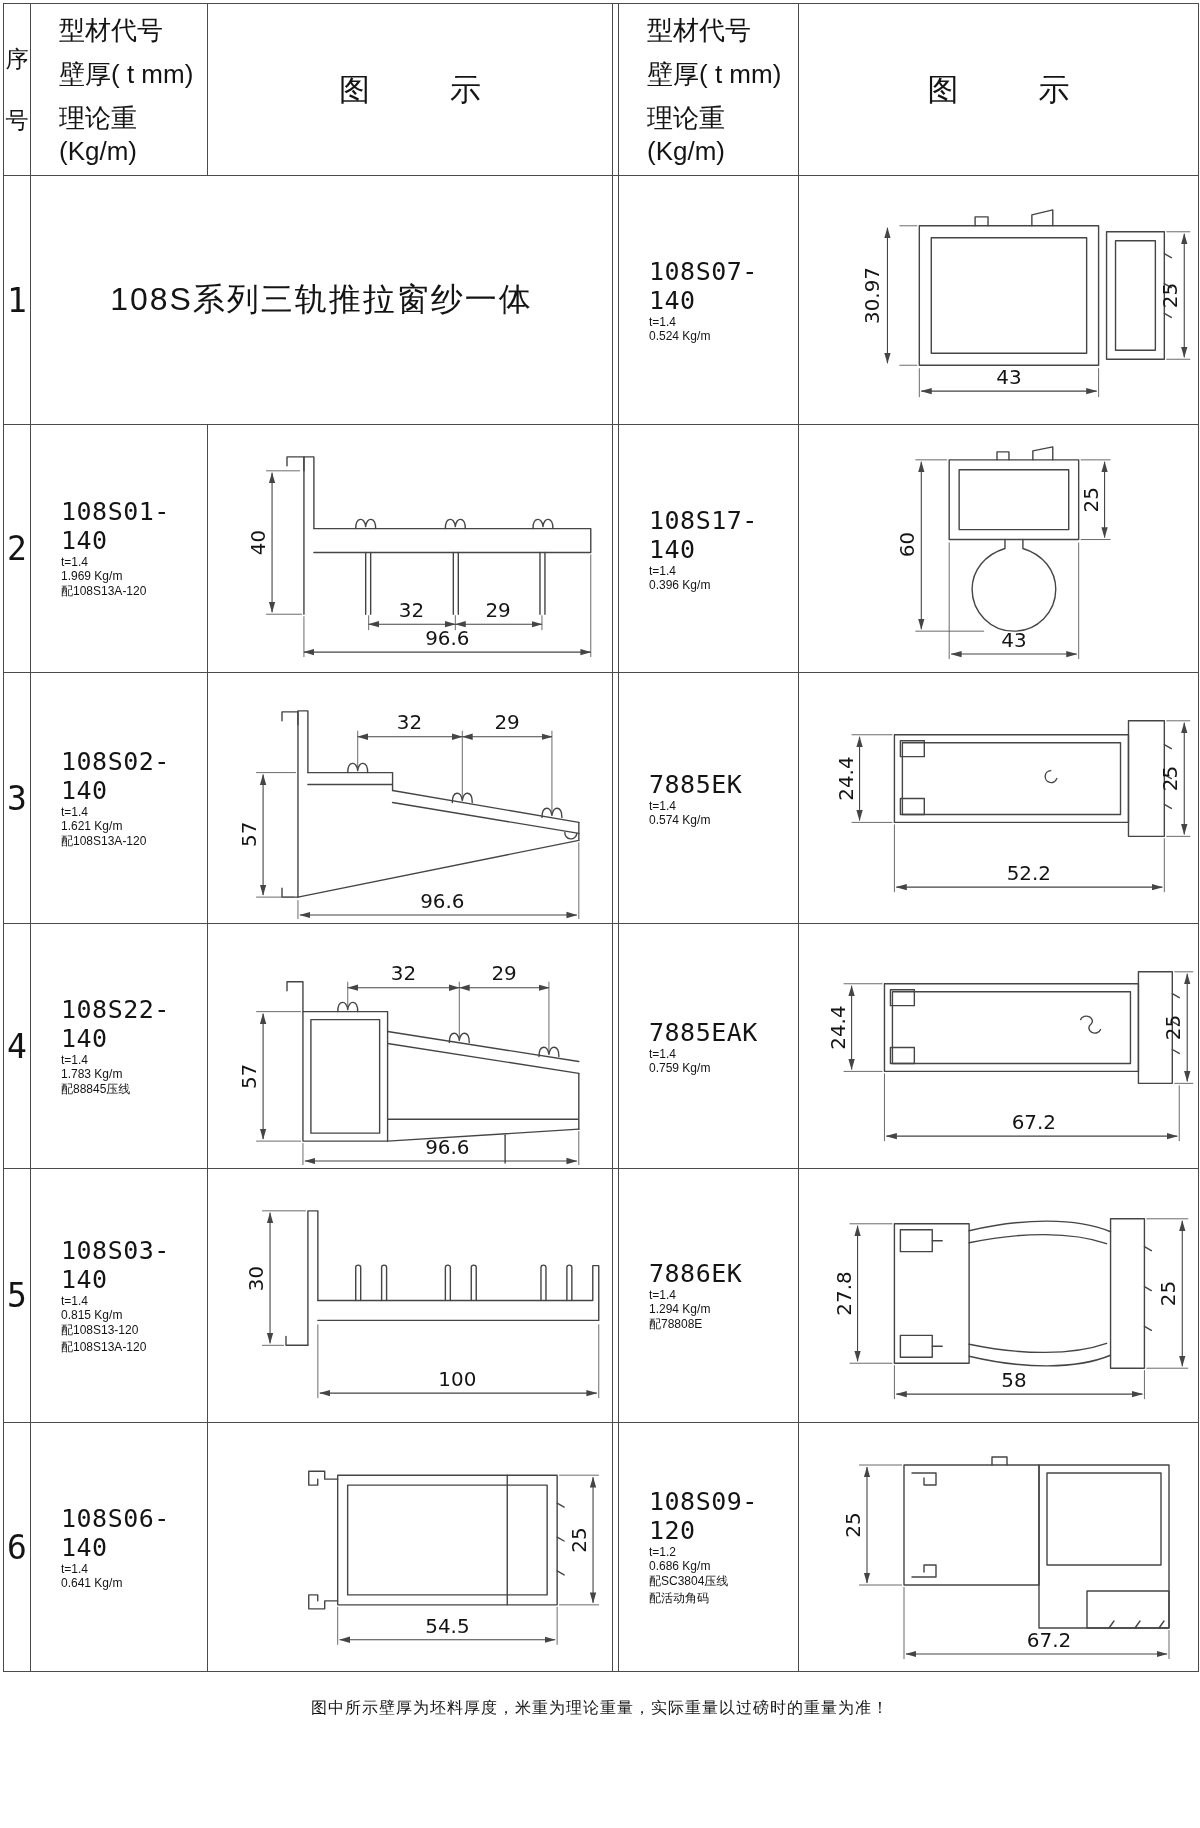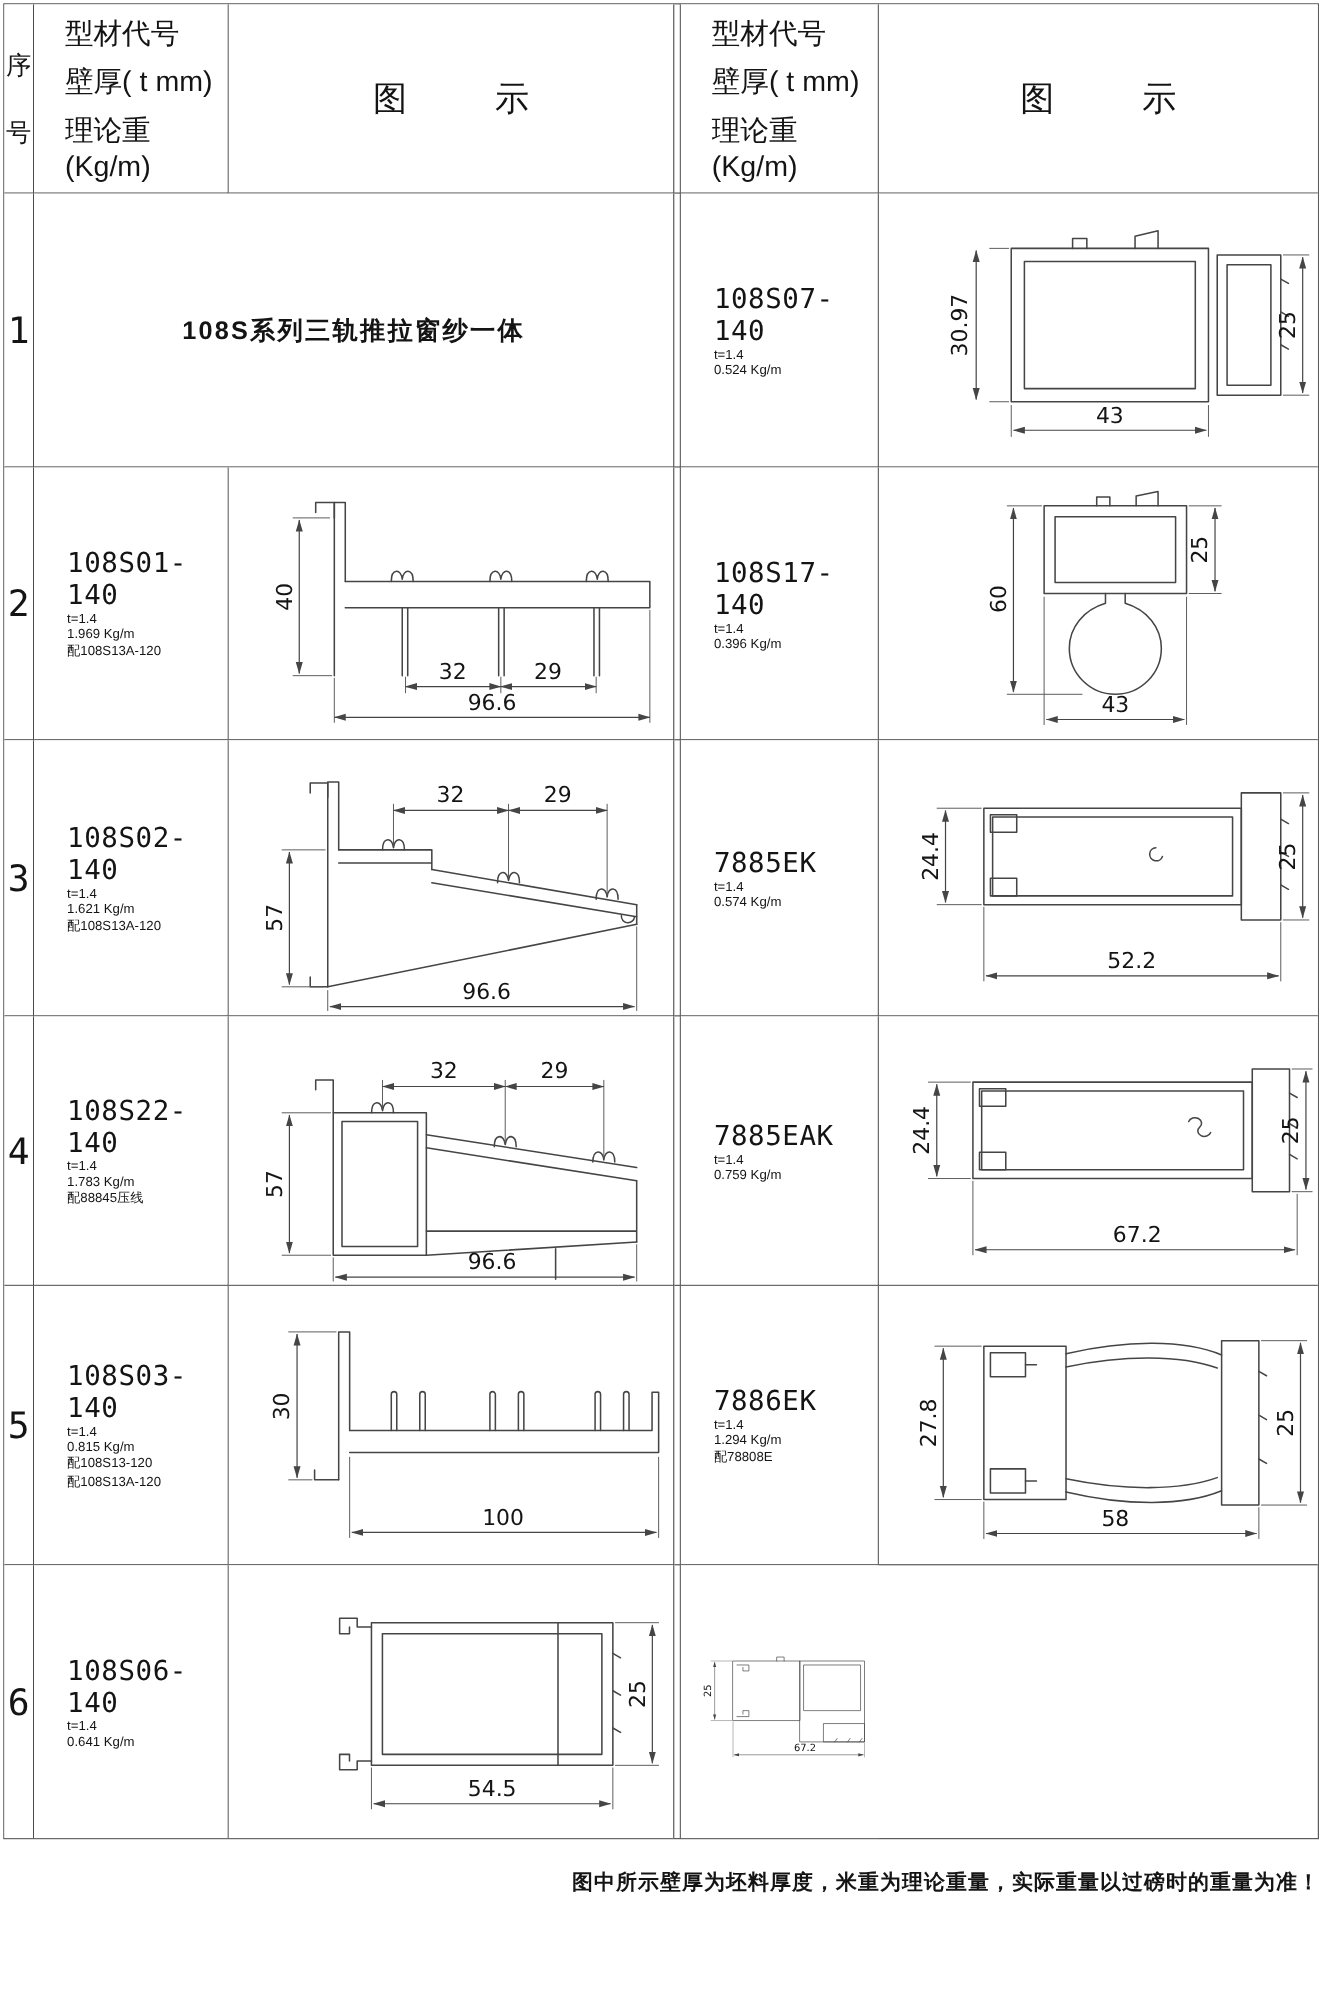--- a/index.html
+++ b/index.html
@@ -20,29 +20,29 @@
   .spec-h{display:flex;flex-direction:column;justify-content:center;padding-left:28px;
           gap:9px;font-size:26px;}
   .diag-h{display:flex;justify-content:center;align-items:center;gap:80px;font-size:31px;}
   .num{display:flex;align-items:center;justify-content:center;font-size:33px;
        font-family:"DejaVu Sans Mono",monospace;}
   .info{display:flex;flex-direction:column;justify-content:center;
         padding:14px 4px 14px 30px;}
   .code{font-size:25px;font-family:"DejaVu Sans Mono","DejaVu Sans",monospace;letter-spacing:.5px;}
   .spec{font-size:12px;font-family:Liberation Sans, sans-serif;}
   .title-cell{display:flex;align-items:center;justify-content:center;}
-  .title-cell span{font-size:23px;font-weight:700;letter-spacing:2px;}
+  .title-cell span{font-size:32px;font-weight:400;letter-spacing:2px;}
   .draw{position:relative;}
   .draw svg{display:block;width:100%;height:100%;}
   .pf{fill:none;stroke:#454545;stroke-width:1.4;stroke-linejoin:round;stroke-linecap:round;}
   .dl{stroke:#454545;stroke-width:1.1;fill:none;}
   .ex{stroke:#5a5a5a;stroke-width:.9;fill:none;}
   .dim{font-family:"DejaVu Sans","Liberation Sans",sans-serif;font-size:20px;fill:#141414;}
-  .footer{position:absolute;top:1698px;left:0;width:100%;text-align:right;
-          font-size:19px;font-weight:700;letter-spacing:1px;}
+  .footer{position:absolute;top:1698px;left:0;width:100%;text-align:center;
+          font-size:16px;font-weight:400;letter-spacing:1px;}
   marker path{fill:#454545;}
 </style>
 </head>
 <body>
 
 <div class="sheet">
 <div class="tbl">
 
   <div class="c serial-h">
     <span>序</span>
@@ -463,20 +463,27 @@
         <line x1="130" y1="184" x2="130" y2="222"></line>
             <line x1="350" y1="184" x2="350" y2="222"></line>
       </g>
       <line class="dl" x1="386" y1="54" x2="386" y2="180" marker-start="url(#m10)" marker-end="url(#m10)"></line>
       <line class="dl" x1="132" y1="217" x2="348" y2="217" marker-start="url(#m10)" marker-end="url(#m10)"></line>
       <text class="dim" transform="rotate(-90 379 117)" x="379" y="117" text-anchor="middle">25</text>
       <text class="dim" x="240" y="210" text-anchor="middle">54.5</text>
     </svg>
   </div>
   <div class="sp nb"></div>
+  <div class="c info nb">
+    <div class="code">108S09-120</div>
+    <div class="spec">t=1.2</div>
+    <div class="spec">0.686 Kg/m</div>
+    <div class="spec">配SC3804压线</div>
+    <div class="spec">配活动角码</div>
+  </div>
   <div class="c draw last nb">
     <svg viewBox="0 0 399 248">
       <defs>
             <marker id="m11" viewBox="0 0 10 7" refX="9.5" refY="3.5" markerWidth="10" markerHeight="7" orient="auto-start-reverse">
               <path d="M0,.6 L10,3.5 L0,6.4 z"></path>
             </marker>
           </defs>
       <g class="pf">
         <rect x="105" y="42" width="135" height="120"></rect>
         <path d="M113,50 h24 v12 h-12 v-7"></path>

